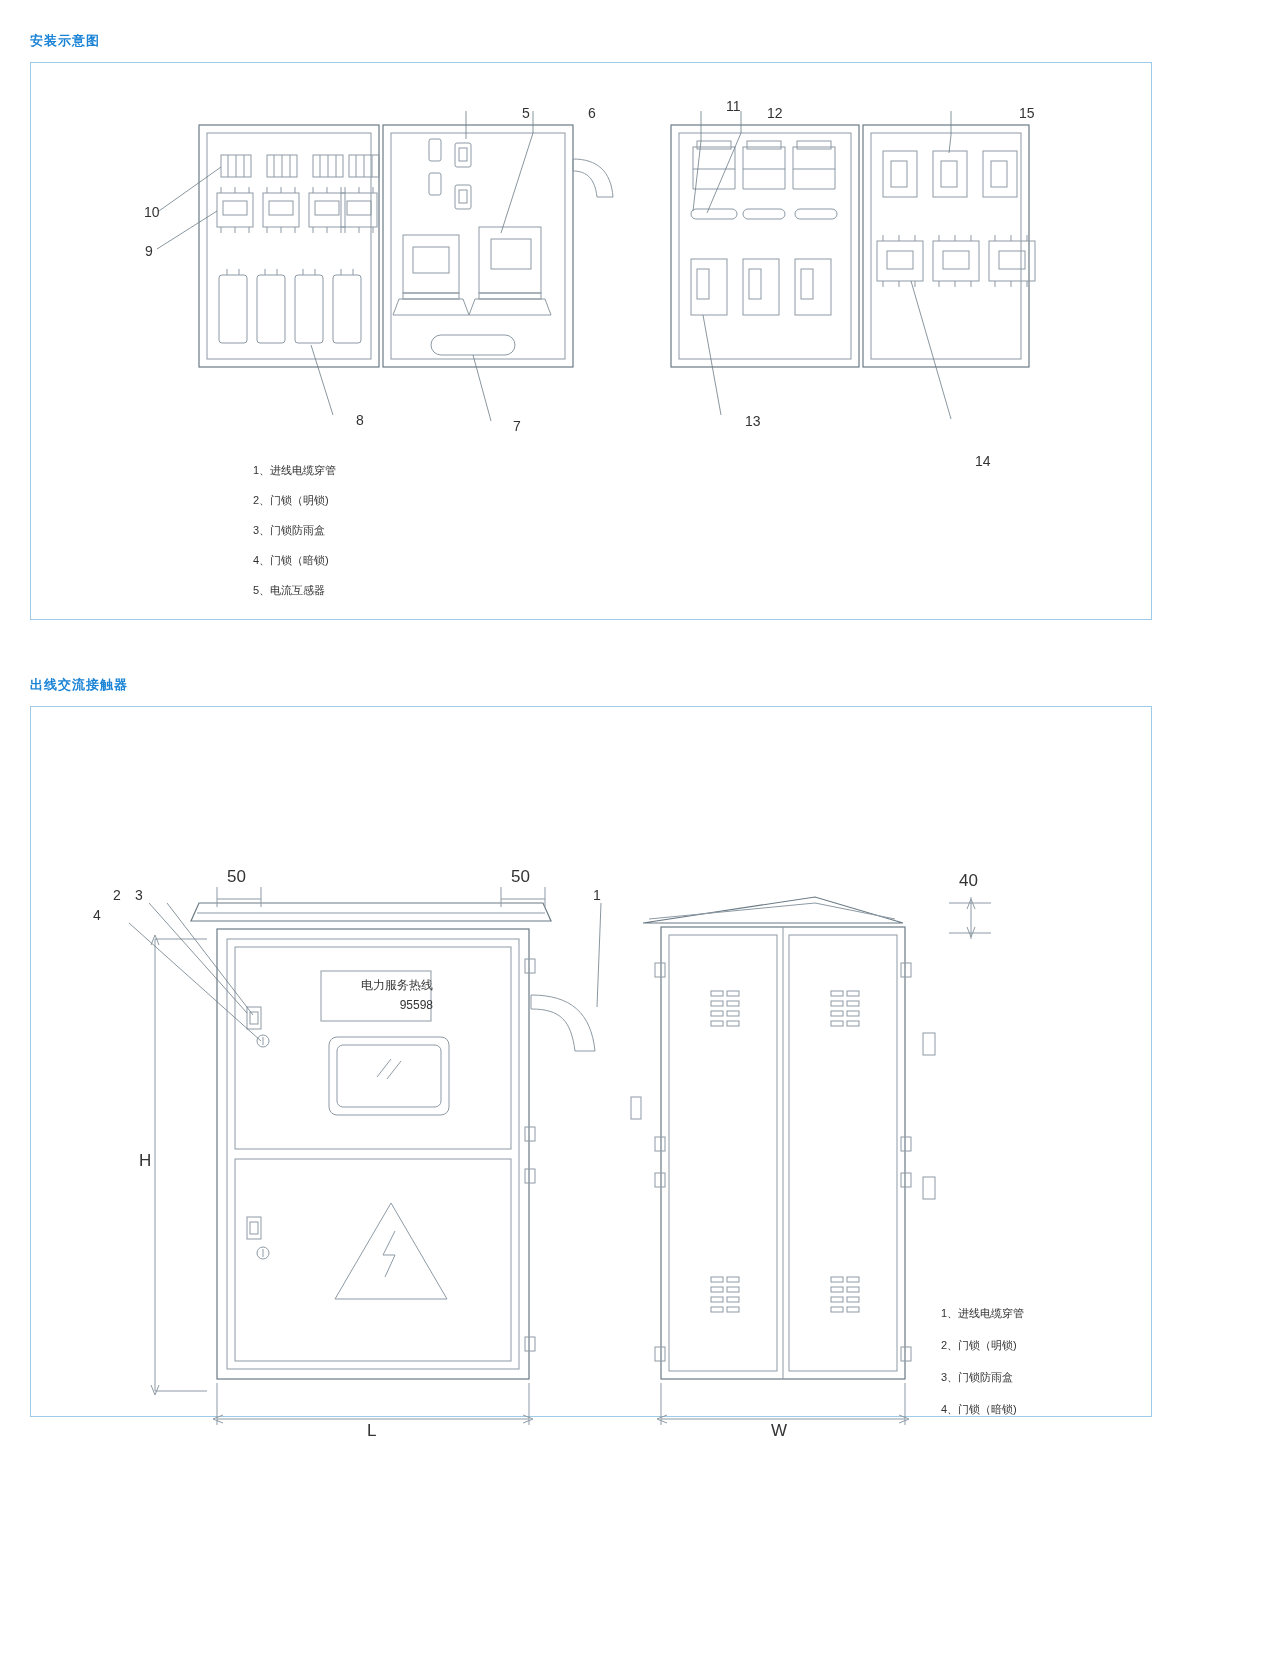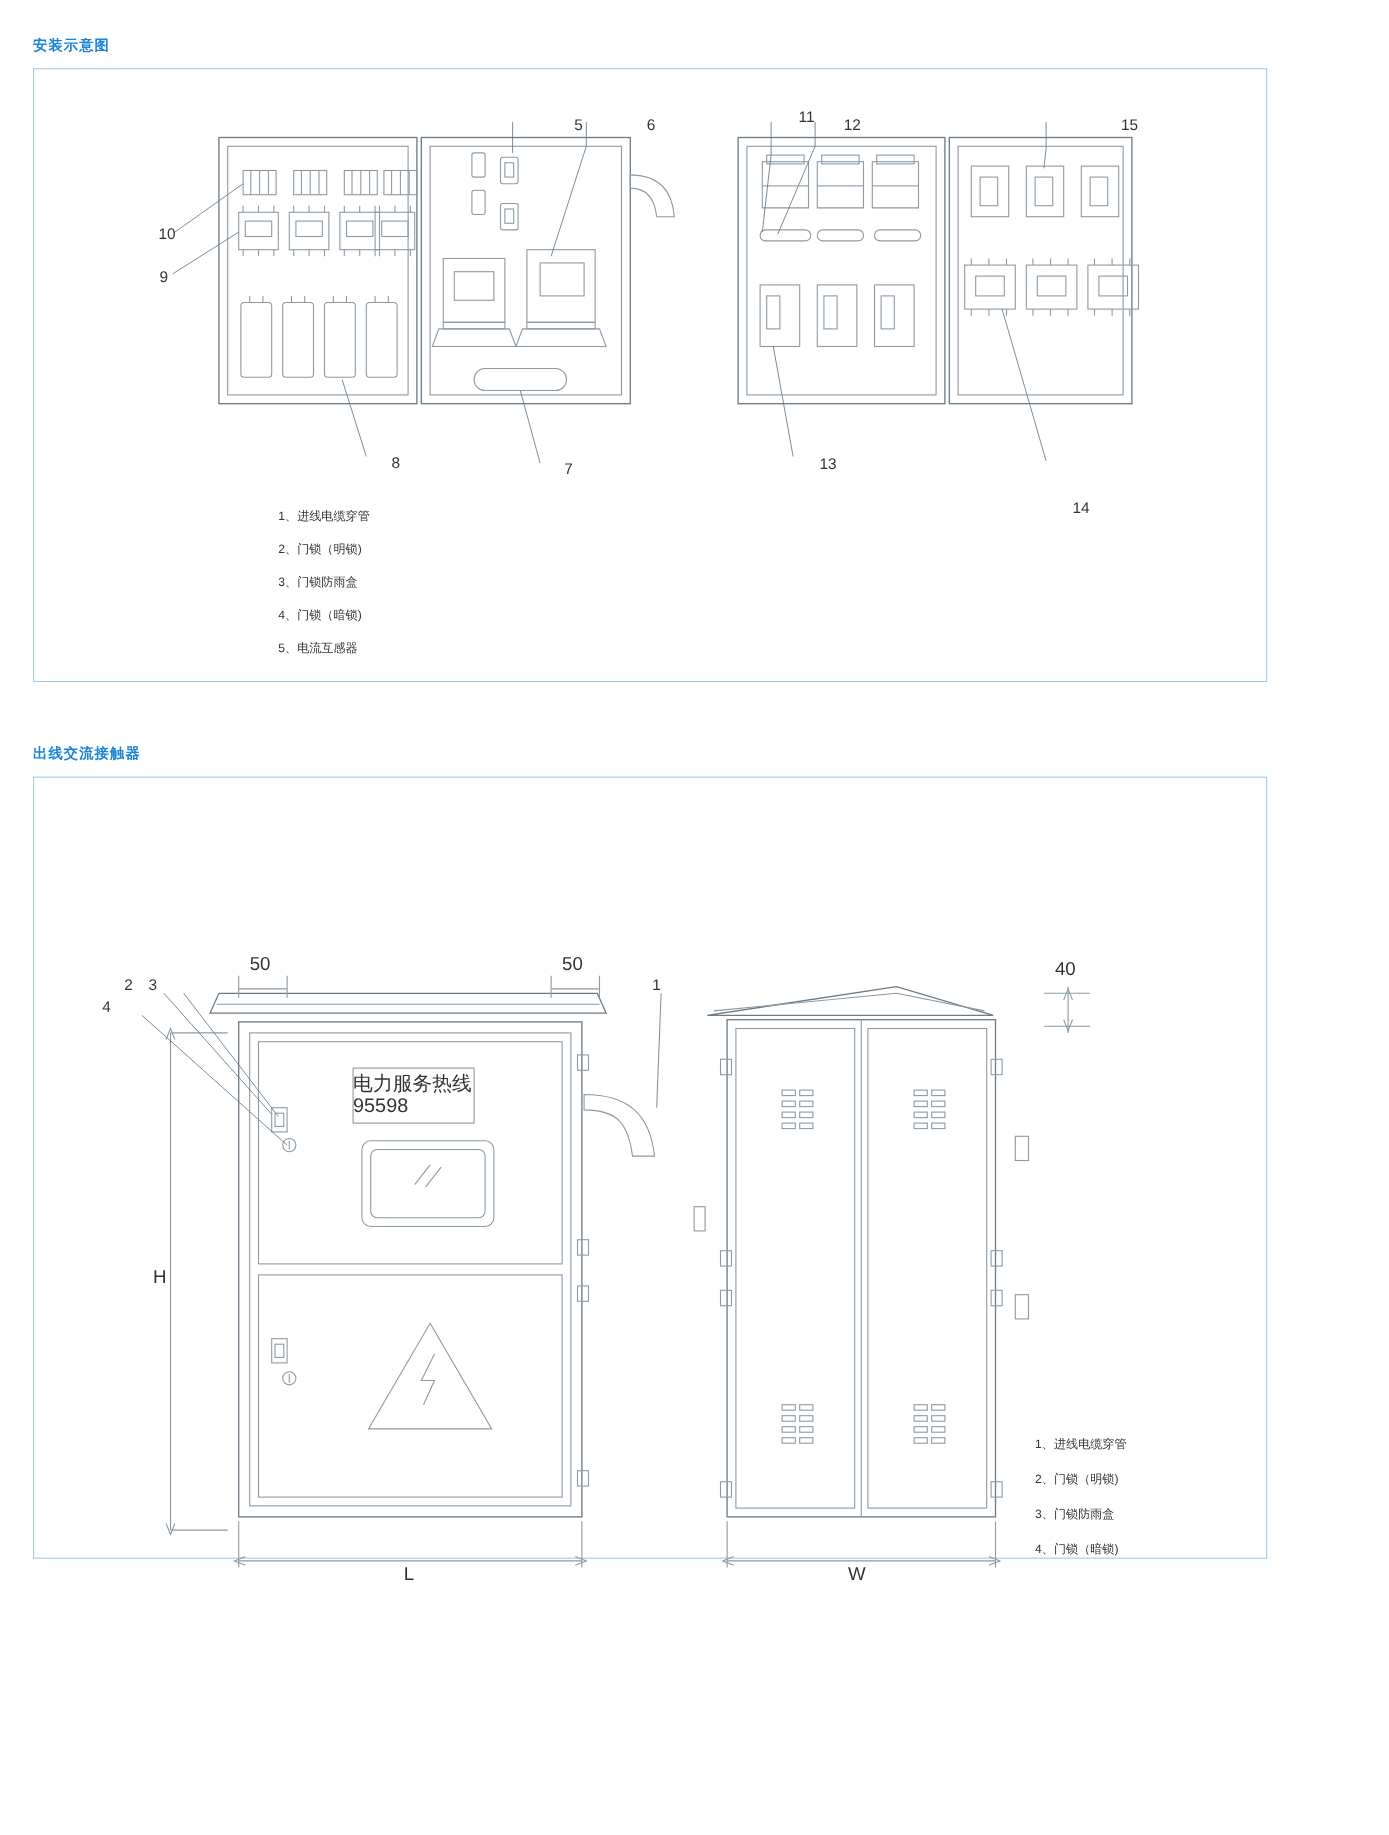--- a/index.html
+++ b/index.html
@@ -384,21 +384,21 @@
   <div class="num" style="left:928px;top:164px;font-size:17px;">40</div>
   <div class="num" style="left:108px;top:444px;font-size:17px;">H</div>
   <div class="num" style="left:336px;top:714px;font-size:17px;">L</div>
   <div class="num" style="left:740px;top:714px;font-size:17px;">W</div>
 
   <div class="num" style="left:82px;top:180px;">2</div>
   <div class="num" style="left:104px;top:180px;">3</div>
   <div class="num" style="left:62px;top:200px;">4</div>
   <div class="num" style="left:562px;top:180px;">1</div>
 
-  <div style="position:absolute;left:290px;top:268px;width:112px;text-align:left;font-size:18px;line-height:20px;color:#333;">
+  <div style="position:absolute;left:290px;top:268px;width:112px;text-align:right;font-size:12px;line-height:20px;color:#333;">
     <div>电力服务热线</div>
     <div>95598</div>
   </div>
 
   <div class="lgd" style="left:910px;top:590px;line-height:32px;">
     <div>1、进线电缆穿管</div>
     <div>2、门锁（明锁)</div>
     <div>3、门锁防雨盒</div>
     <div>4、门锁（暗锁)</div>
   </div>

